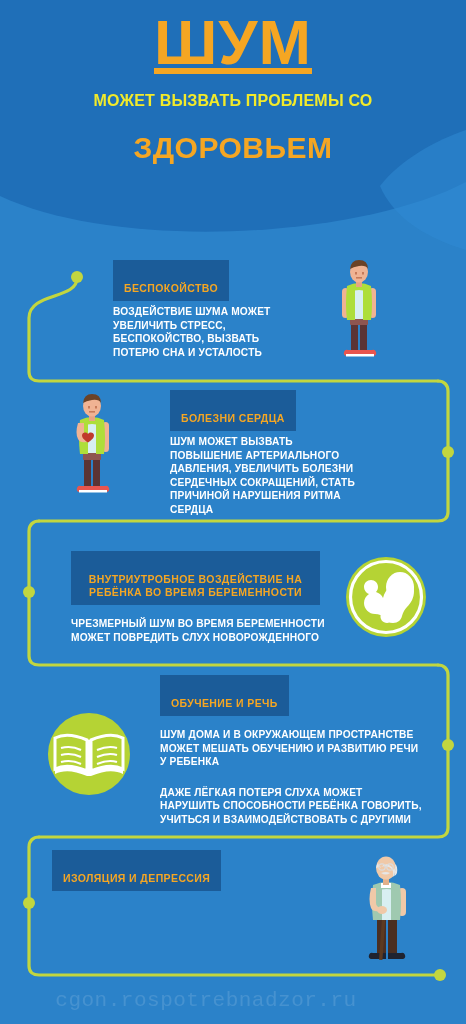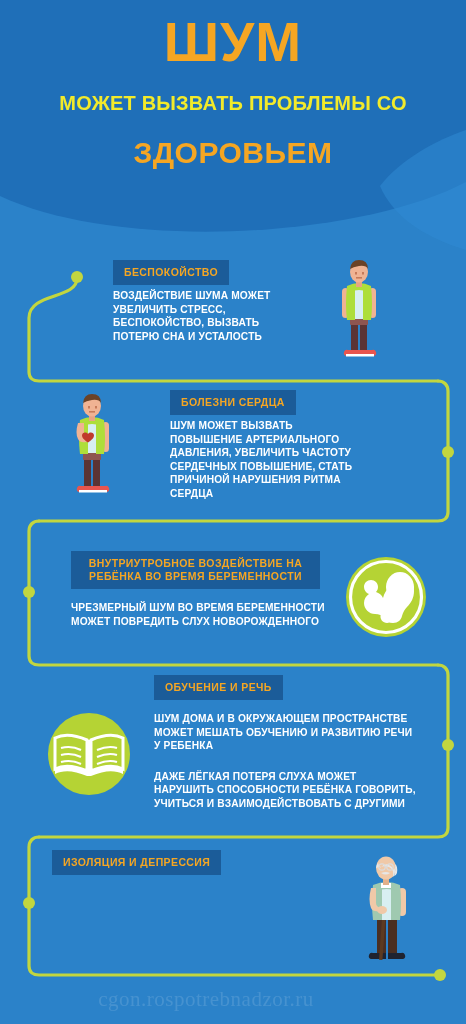--- a/index.html
+++ b/index.html
@@ -18,46 +18,47 @@
   }
   
   .bg-svg{ position:absolute; inset:0; width:466px; height:1024px; }
 
   
   .header{
     position:absolute; top:0; left:0; width:466px; height:200px;
     z-index:5; text-align:center;
   }
   .title-main{
-    font-size:55px; line-height:60px; font-weight:bold;
+    font-size:63px; line-height:60px; font-weight:bold;
     color:#f5a623; letter-spacing:1px; margin-top:12px;
     font-family:"Liberation Sans", sans-serif;
+    text-decoration:underline;
   }
   .title-sub{
-    font-size:20px; font-weight:bold; color:#f2ea2a;
+    font-size:16px; font-weight:bold; color:#f2ea2a;
     letter-spacing:0.2px; margin-top:20px;
   }
   .title-main2{
     font-size:30px; line-height:42px; font-weight:bold;
     color:#f5a623; letter-spacing:0.5px; margin-top:17px;
   }
 
   
   .path-svg{ position:absolute; inset:0; width:466px; height:1024px; z-index:2; }
 
   
   .section{ position:absolute; z-index:6; }
   .badge{
     display:inline-block;
     background:#1b5c99;
     color:#f5a623;
     font-size:10.5px;
     font-weight:bold;
     letter-spacing:0.4px;
-    padding:6px 11px 6px 11px;
+    padding:22px 11px 6px 11px;
     line-height:13px;
     text-align:center;
   }
   .body-text{
     color:#ffffff;
     font-size:10.2px;
     font-weight:bold;
     line-height:13.6px;
     letter-spacing:0.15px;
     margin-top:4px;
@@ -67,21 +68,21 @@
   
   .fig{ position:absolute; z-index:6; }
 
   
   .icon-circle{ position:absolute; z-index:6; }
 
   
   .watermark{
     position:absolute; left:0; bottom:12px; width:412px;
     text-align:center; z-index:7;
-    font-family:Liberation Serif, serif;
+    font-family:Liberation Mono, monospace;
     font-size:21px;
     letter-spacing:0.5px;
     color:rgba(255,255,255,0.13);
   }
 </style>
 </head>
 <body>
 
 <div id="poster">
 
@@ -151,21 +152,21 @@
 
     <path d="M17,11 q1,-9 9,-9 q9,0 9,9 q-2,-4 -9,-3 q-6,1 -9,3 z" fill="#6b4226"></path>
 
     <rect x="22" y="14" width="2" height="2.5" fill="#c77b5a"></rect>
     <rect x="29" y="14" width="2" height="2.5" fill="#c77b5a"></rect>
     <rect x="23" y="19" width="6" height="1.6" fill="#c77b5a"></rect>
   </svg>
 
   <div class="section" style="left:170px; top:390px; width:230px;">
     <div class="badge">БОЛЕЗНИ СЕРДЦА</div>
-    <div class="body-text" style="width:188px;">ШУМ МОЖЕТ ВЫЗВАТЬ ПОВЫШЕНИЕ АРТЕРИАЛЬНОГО ДАВЛЕНИЯ, УВЕЛИЧИТЬ ЧАСТОТУ СЕРДЕЧНЫХ ПОВЫШЕНИЕ, СТАТЬ ПРИЧИНОЙ НАРУШЕНИЯ РИТМА СЕРДЦА</div>
+    <div class="body-text" style="width:188px;">ШУМ МОЖЕТ ВЫЗВАТЬ ПОВЫШЕНИЕ АРТЕРИАЛЬНОГО ДАВЛЕНИЯ, УВЕЛИЧИТЬ БОЛЕЗНИ СЕРДЕЧНЫХ СОКРАЩЕНИЙ, СТАТЬ ПРИЧИНОЙ НАРУШЕНИЯ РИТМА СЕРДЦА</div>
   </div>
 
   <svg class="fig" style="left:66px; top:391px;" width="52" height="106" viewBox="0 0 52 106">
     <rect x="18" y="64" width="7" height="32" fill="#5b3434"></rect>
     <rect x="27" y="64" width="7" height="32" fill="#5b3434"></rect>
     <path d="M15,95 h12 v6 h-14 a2,2 0 0 1 2,-6 z" fill="#e8554e"></path>
     <path d="M27,95 h12 a2,2 0 0 1 2,6 h-14 z" fill="#e8554e"></path>
     <rect x="13" y="99" width="14" height="2.5" fill="#ffffff"></rect>
     <rect x="27" y="99" width="14" height="2.5" fill="#ffffff"></rect>
     <rect x="17" y="57" width="18" height="12" rx="1" fill="#8e5550"></rect>
@@ -202,21 +203,21 @@
              c-2,-3 -5,-4 -9,-4 c-6,0 -11,-5 -11,-11 c0,-4 2,-7 5,-9 c-3,-1 -5,-4 -5,-7 c0,-4 3,-7 7,-7
              c4,0 7,3 7,7 c0,2 -1,4 -2,5 c3,1 6,3 7,6 c1,-5 4,-9 8,-12 c4,-3 6,-7 6,-11 c0,-1 0,-2 0,-2 z" fill="#ffffff"></path>
 
     <ellipse cx="55" cy="31" rx="14" ry="15" fill="#ffffff"></ellipse>
 
     <path d="M41,36 c2,-2 5,-2 6,0 c1,2 0,4 -2,4 c-2,1 -4,-2 -4,-4 z" fill="#ffffff"></path>
 
     <path d="M36,58 c4,-2 8,-1 10,2 c2,3 0,7 -4,7 c-4,0 -8,-4 -6,-9 z" fill="#ffffff"></path>
   </svg>
 
-  <div class="section" style="left:154px; top:675px; width:270px;">
+  <div class="section" style="left:160px; top:675px; width:270px;">
     <div class="badge">ОБУЧЕНИЕ И РЕЧЬ</div>
     <div class="body-text" style="width:262px; margin-top:12px;">ШУМ ДОМА И В ОКРУЖАЮЩЕМ ПРОСТРАНСТВЕ МОЖЕТ МЕШАТЬ ОБУЧЕНИЮ И РАЗВИТИЮ РЕЧИ У РЕБЕНКА</div>
     <div class="body-text gap" style="width:262px; margin-top:17px;">ДАЖЕ ЛЁГКАЯ ПОТЕРЯ СЛУХА МОЖЕТ НАРУШИТЬ СПОСОБНОСТИ РЕБЁНКА ГОВОРИТЬ, УЧИТЬСЯ И ВЗАИМОДЕЙСТВОВАТЬ С ДРУГИМИ</div>
   </div>
 
   <svg class="icon-circle" style="left:45px; top:710px;" width="88" height="88" viewBox="0 0 88 88">
     <circle cx="44" cy="44" r="41" fill="#b5d334"></circle>
 
     <path d="M10,28 c8,-4 18,-4 32,2 v31 c-14,-6 -24,-6 -32,-2 z" fill="none" stroke="#ffffff" stroke-width="3"></path>
 

